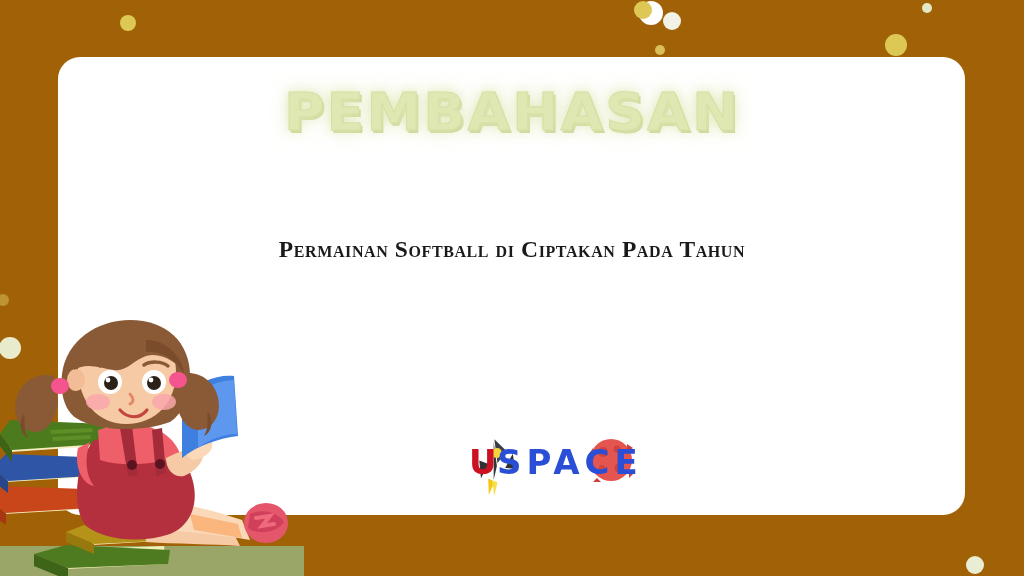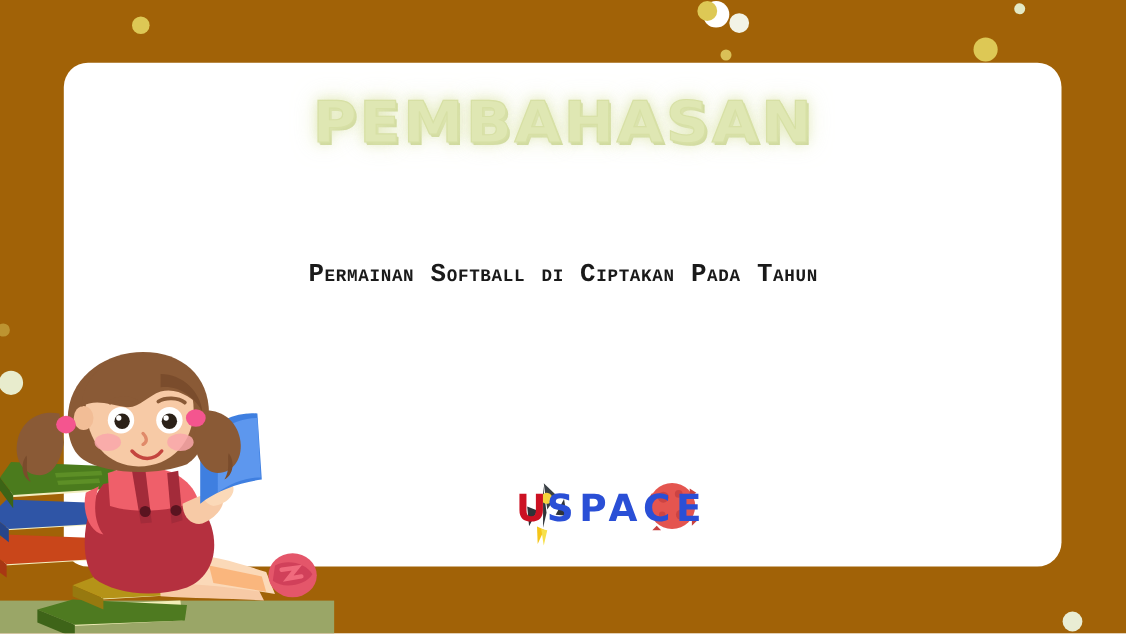--- a/index.html
+++ b/index.html
@@ -54,21 +54,21 @@
        1px 2px 1px rgba(170,180,120,0.45);
     transform: scaleX(1.06);
   }
 
   
   #headline {
     position: absolute;
     left: 0; right: 0;
     top: 236px;
     text-align: center;
-    font-family: Liberation Mono, monospace;
+    font-family: Liberation Serif, serif;
     font-weight: bold;
     font-size: 23.5px;
     font-variant: small-caps;
     letter-spacing: 0.6px;
     color: #1a1a1a;
     white-space: nowrap;
   }
 
   
   #logo {

